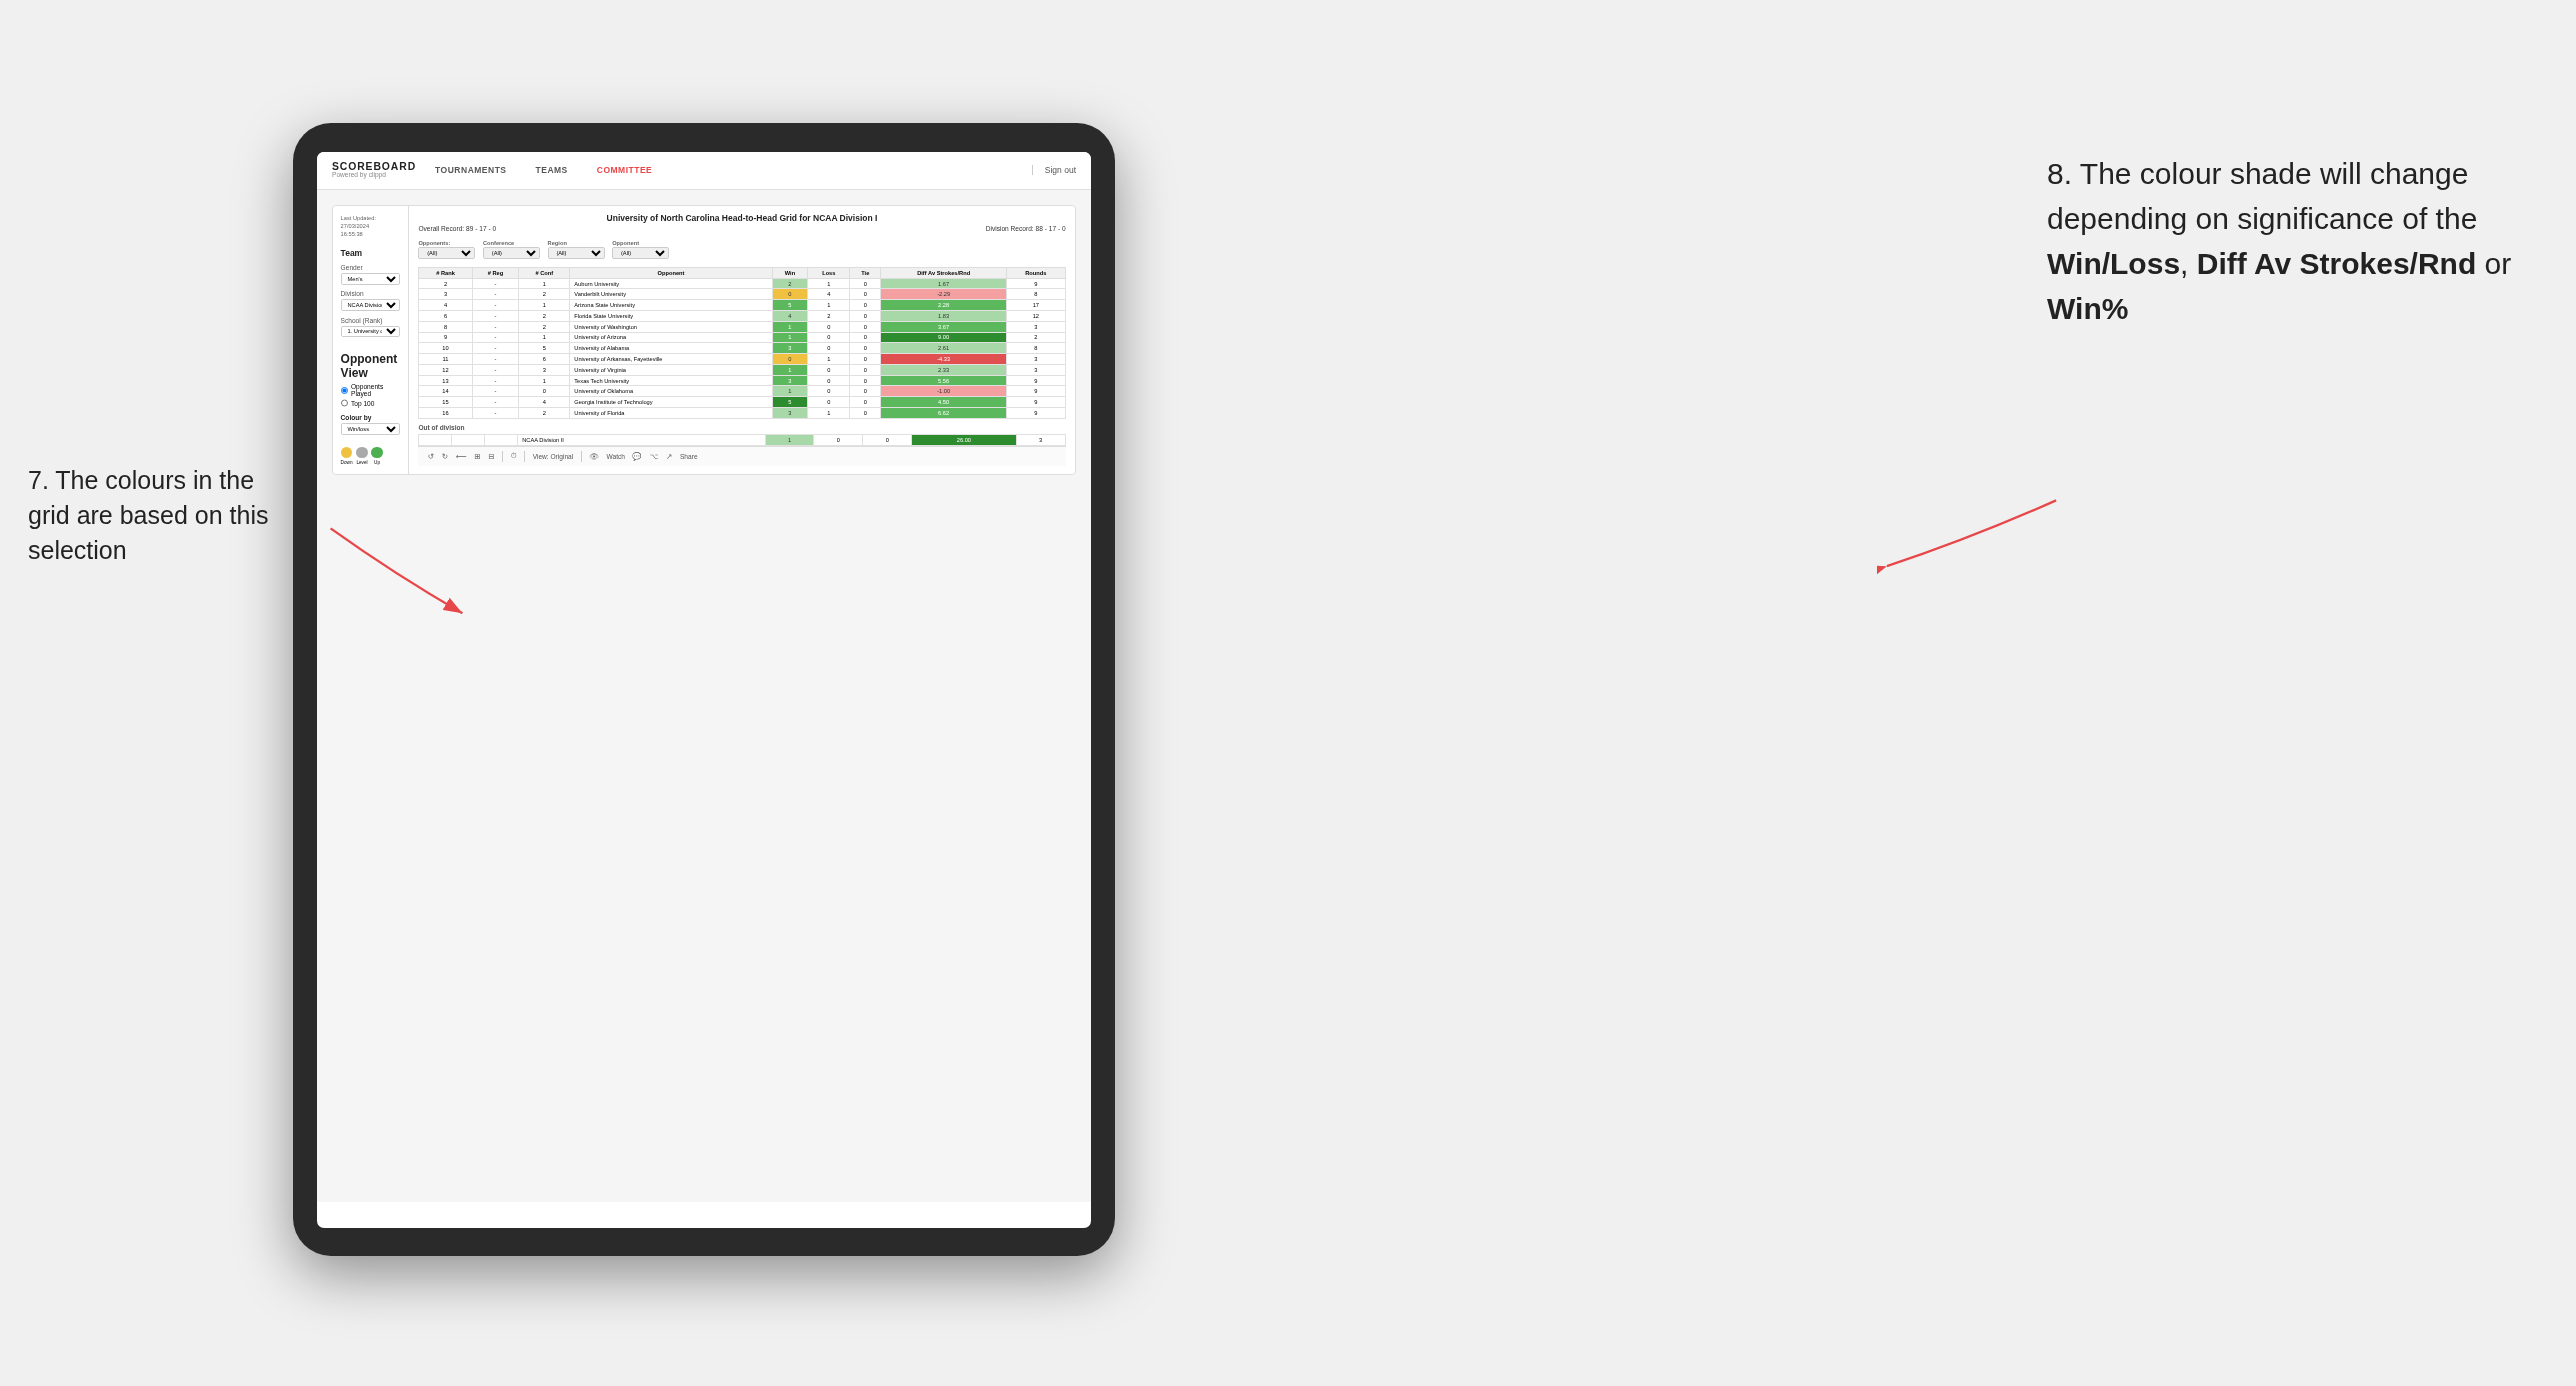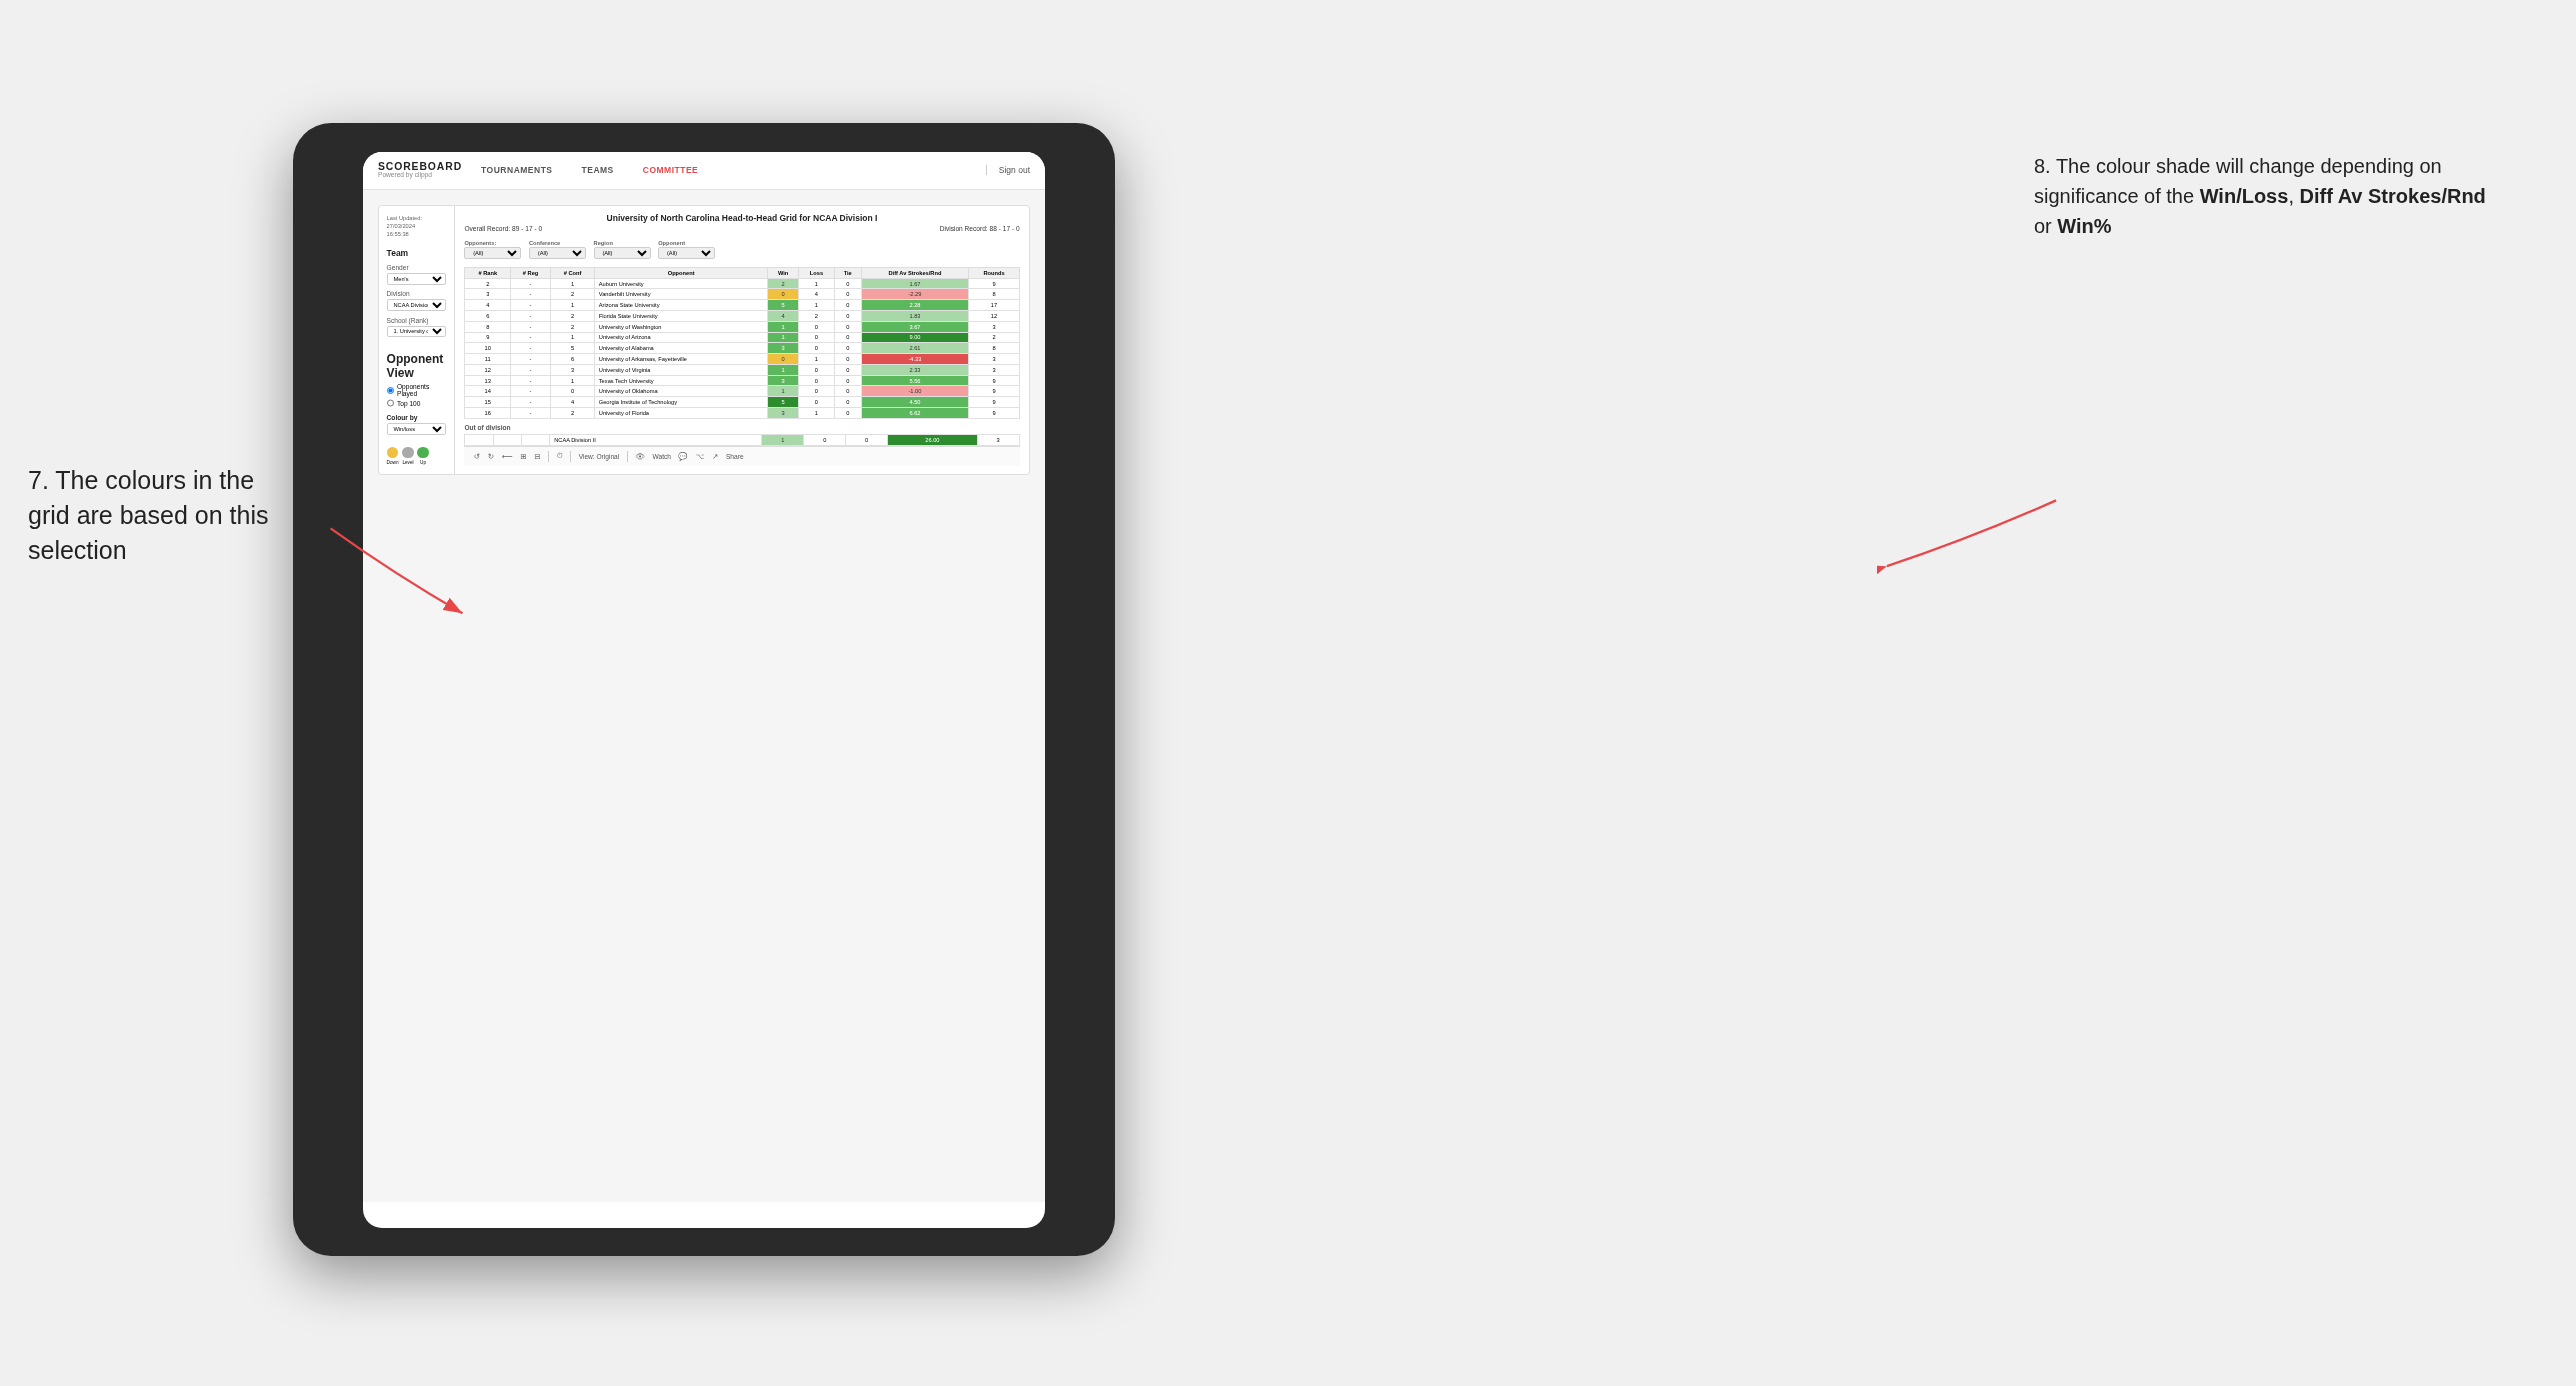--- a/index.html
+++ b/index.html
@@ -21,24 +21,24 @@
       height: 1133px;
       background: #2a2a2a;
       border-radius: 38px;
       box-shadow: 0 19px 57px rgba(0,0,0,0.4);
       display: flex;
       align-items: center;
       justify-content: center;
     }
 
     .tablet-screen {
-      width: 682px;
+      width: 774px;
       height: 1076px;
       background: #fff;
-      border-radius: 19px;
+      border-radius: 7px;
       overflow: hidden;
       position: relative;
     }
 
     
     .app-header {
       background: #fff;
       border-bottom: 0.9px solid #e0e0e0;
       padding: 0 15px;
       display: flex;
@@ -351,24 +351,24 @@
       top: 463px;
       width: 246px;
       font-size: 25px;
       color: #222;
       font-weight: 400;
       line-height: 1.4;
     }
 
     .annotation-right {
       position: absolute;
-      right: 70px;
+      right: 57px;
       top: 151px;
       width: 472px;
-      font-size: 20px;
+      font-size: 30px;
       color: #222;
       line-height: 1.5;
     }
 
     .annotation-right strong {
       font-weight: 900;
     }
 
     
     .arrow-svg-left {

